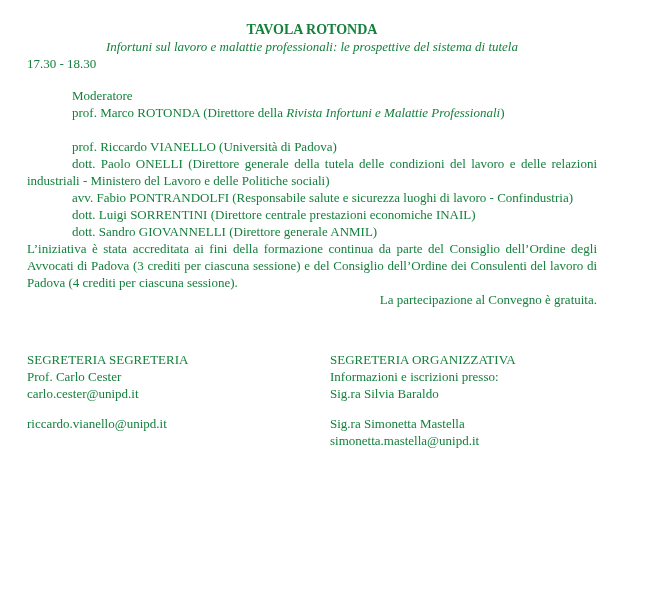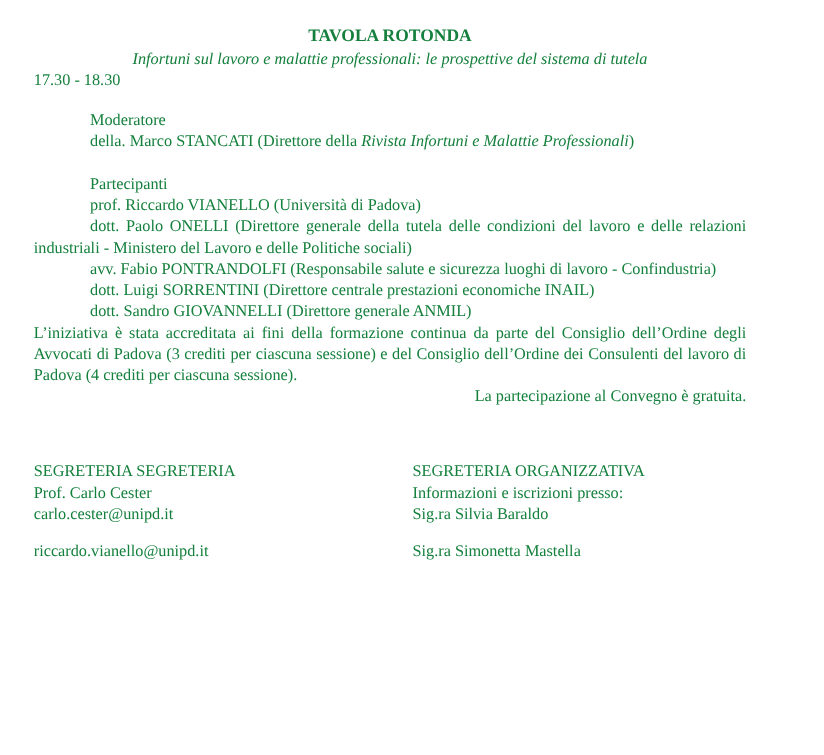--- a/index.html
+++ b/index.html
@@ -40,25 +40,24 @@
 
 <div class="page">
 
   <div class="center bold title-line">TAVOLA ROTONDA</div>
   <div class="center italic">Infortuni sul lavoro e malattie professionali: le prospettive del sistema di tutela</div>
 
   <p class="time">17.30 - 18.30</p>
 
   <div class="block-moderator">
     <p class="indent">Moderatore</p>
-    <p class="indent"><span>della. Marco STANCATI (Direttore della </span><span class="italic">Rivista Infortuni e Malattie Professionali</span><span>)</span></p>
+    <p class="indent"><span>prof. Marco ROTONDA (Direttore della </span><span class="italic">Rivista Infortuni e Malattie Professionali</span><span>)</span></p>
   </div>
 
   <div class="block-participants">
-    <p class="indent">Partecipanti</p>
     <p class="indent">prof. Riccardo VIANELLO (Università di Padova)</p>
     <p class="indent justify">dott. Paolo ONELLI (Direttore generale della tutela delle condizioni del lavoro e delle relazioni industriali - Ministero del Lavoro e delle Politiche sociali)</p>
     <p class="indent">avv. Fabio PONTRANDOLFI (Responsabile salute e sicurezza luoghi di lavoro - Confindustria)</p>
     <p class="indent">dott. Luigi SORRENTINI (Direttore centrale prestazioni economiche INAIL)</p>
     <p class="indent">dott. Sandro GIOVANNELLI (Direttore generale ANMIL)</p>
   </div>
 
   <p class="accreditation">L’iniziativa è stata accreditata ai fini della formazione continua da parte del Consiglio dell’Ordine degli Avvocati di Padova (3 crediti per ciascuna sessione) e del Consiglio dell’Ordine dei Consulenti del lavoro di Padova (4 crediti per ciascuna sessione).</p>
 
   <p class="gratuita">La partecipazione al Convegno è gratuita.</p>
@@ -77,18 +76,19 @@
     </div>
 
     <div class="col-right">
       <p class="sec-heading">SEGRETERIA ORGANIZZATIVA</p>
       <p class="sec-gap">Informazioni e iscrizioni presso:</p>
       <div class="contact-gap">
         <p>Sig.ra Silvia Baraldo</p>
       </div>
       <div>
         <p>Sig.ra Simonetta Mastella</p>
+        <p>simonetta.mastella@unipd.it</p>
       </div>
     </div>
 
   </div>
 
 </div>
 
 </body></html>

